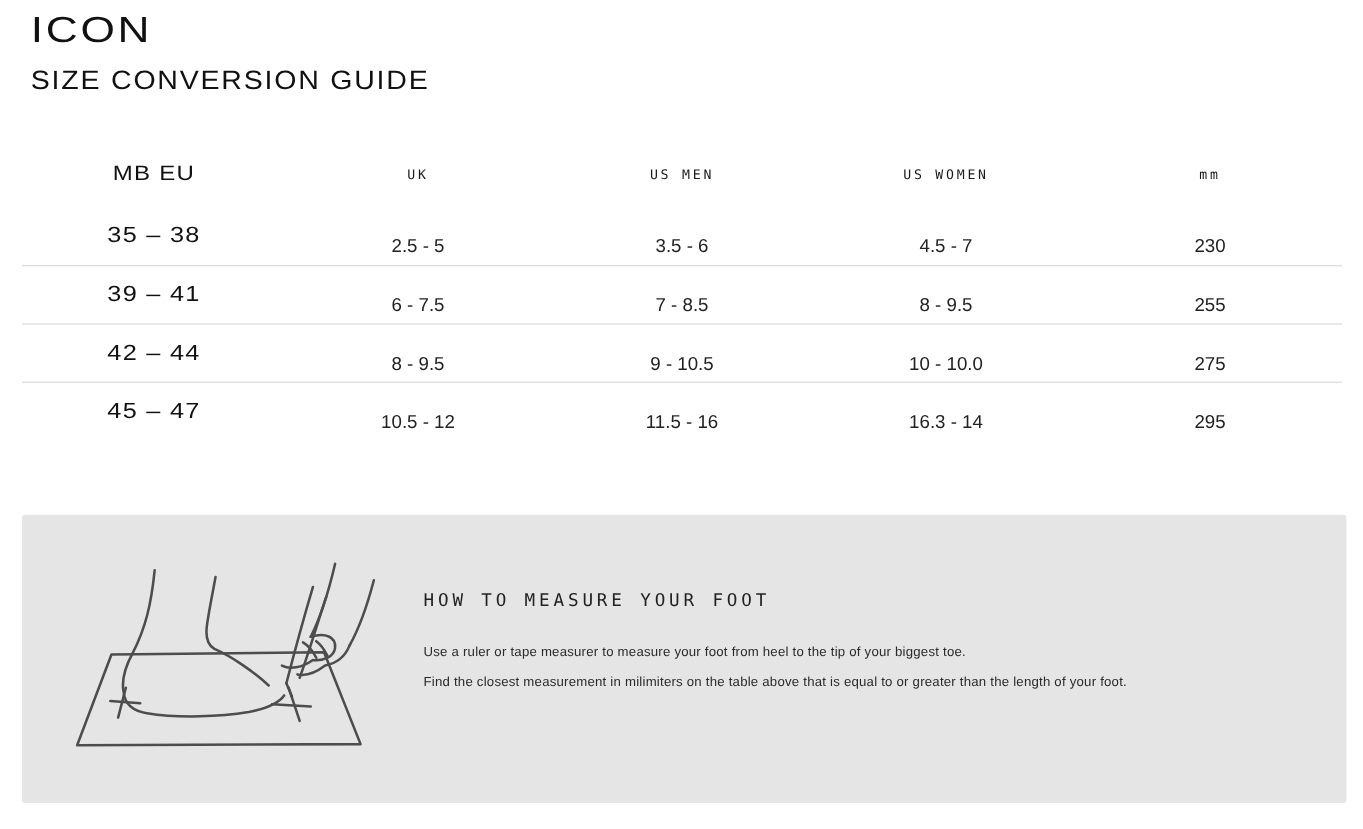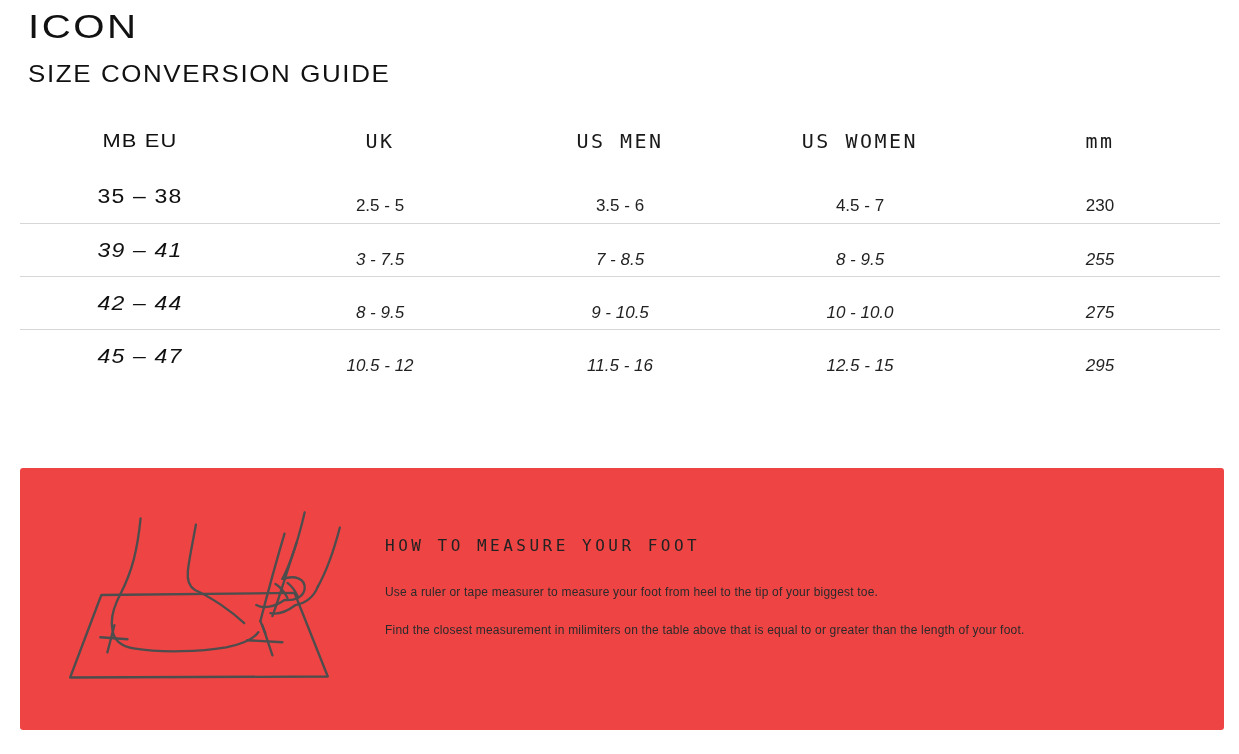--- a/index.html
+++ b/index.html
@@ -20,56 +20,56 @@
     color: #111; white-space: nowrap;
   }
   .subtitle {
     margin-top: 14px;
     font-size: 24px; font-weight: 400; letter-spacing: 1.5px;
     transform: scaleX(1.08); transform-origin: left center;
     color: #111; white-space: nowrap;
   }
 
   
-  .size-table { position: absolute; left: 20px; top: 112px; width: 1200px; }
+  .size-table { position: absolute; left: 20px; top: 130px; width: 1200px; }
   .trow { display: flex; height: 53px; align-items: center; }
   .trow.head-row { height: 58px; }
-  .trow + .trow { border-top: 1px solid #d7d7d7; font-style: italic; }
+  .trow + .trow { border-top: 1px solid #d7d7d7; }
   .cell { width: 20%; text-align: center; }
   .cell.mono {
     font-family: "DejaVu Sans Mono", monospace;
-    font-size: 20px; letter-spacing: 2.5px; color: #1a1a1a;
+    font-size: 12px; letter-spacing: 2.5px; color: #1a1a1a;
   }
   .cell.display, .cell.display-cell {
     font-size: 20px; letter-spacing: 1px; color: #111;
     transform: scaleX(1.15); transform-origin: center;
     white-space: nowrap;
   }
   .cell.display { font-size: 19px; }
   .cell.data-cell { font-size: 17px; color: #222; margin-top: 19px; }
 
   
   .measure-panel {
     position: absolute; left: 20px; top: 468px;
     width: 1204px; height: 262px;
-    background: #ef4444; border-radius: 3px;
+    background: #e5e5e5; border-radius: 3px;
   }
   .illustration { position: absolute; left: 30px; top: 30px; width: 312px; height: 202px; }
   .measure-text { position: absolute; left: 365px; top: 68px; width: 795px; }
   .measure-heading {
     font-family: "DejaVu Sans Mono", monospace;
     font-size: 16px; letter-spacing: 3.5px; color: #222;
     white-space: nowrap;
   }
   .measure-para {
     font-size: 12px; line-height: 28px; color: #2a2a2a;
     letter-spacing: 0.2px;
   }
   .measure-para.first { margin-top: 23px; }
-  .measure-para.second { margin-top: 10px; }
+  .measure-para.second { }
 </style>
 </head>
 <body>
 
 <div class="page-head">
   <div class="title">ICON</div>
   <div class="subtitle">SIZE CONVERSION GUIDE</div>
 </div>
 
 <div class="size-table">
@@ -83,37 +83,37 @@
   <div id="table-body">
       <div class="trow">
         <div class="cell display-cell">35 – 38</div>
         <div class="cell data-cell">2.5 - 5</div>
         <div class="cell data-cell">3.5 - 6</div>
         <div class="cell data-cell">4.5 - 7</div>
         <div class="cell data-cell">230</div>
       </div>
       <div class="trow">
         <div class="cell display-cell">39 – 41</div>
-        <div class="cell data-cell">3 - 7.5</div>
+        <div class="cell data-cell">6 - 7.5</div>
         <div class="cell data-cell">7 - 8.5</div>
         <div class="cell data-cell">8 - 9.5</div>
         <div class="cell data-cell">255</div>
       </div>
       <div class="trow">
         <div class="cell display-cell">42 – 44</div>
         <div class="cell data-cell">8 - 9.5</div>
         <div class="cell data-cell">9 - 10.5</div>
         <div class="cell data-cell">10 - 10.0</div>
         <div class="cell data-cell">275</div>
       </div>
       <div class="trow">
         <div class="cell display-cell">45 – 47</div>
         <div class="cell data-cell">10.5 - 12</div>
         <div class="cell data-cell">11.5 - 16</div>
-        <div class="cell data-cell">12.5 - 15</div>
+        <div class="cell data-cell">16.3 - 14</div>
         <div class="cell data-cell">295</div>
       </div>
     </div>
 </div>
 
 <div class="measure-panel">
 
   <svg class="illustration" viewBox="0 0 310 200" fill="none" xmlns="http://www.w3.org/2000/svg">
     <g stroke="#4d4d4d" stroke-width="2.3" stroke-linecap="round" stroke-linejoin="round" fill="none">
 

